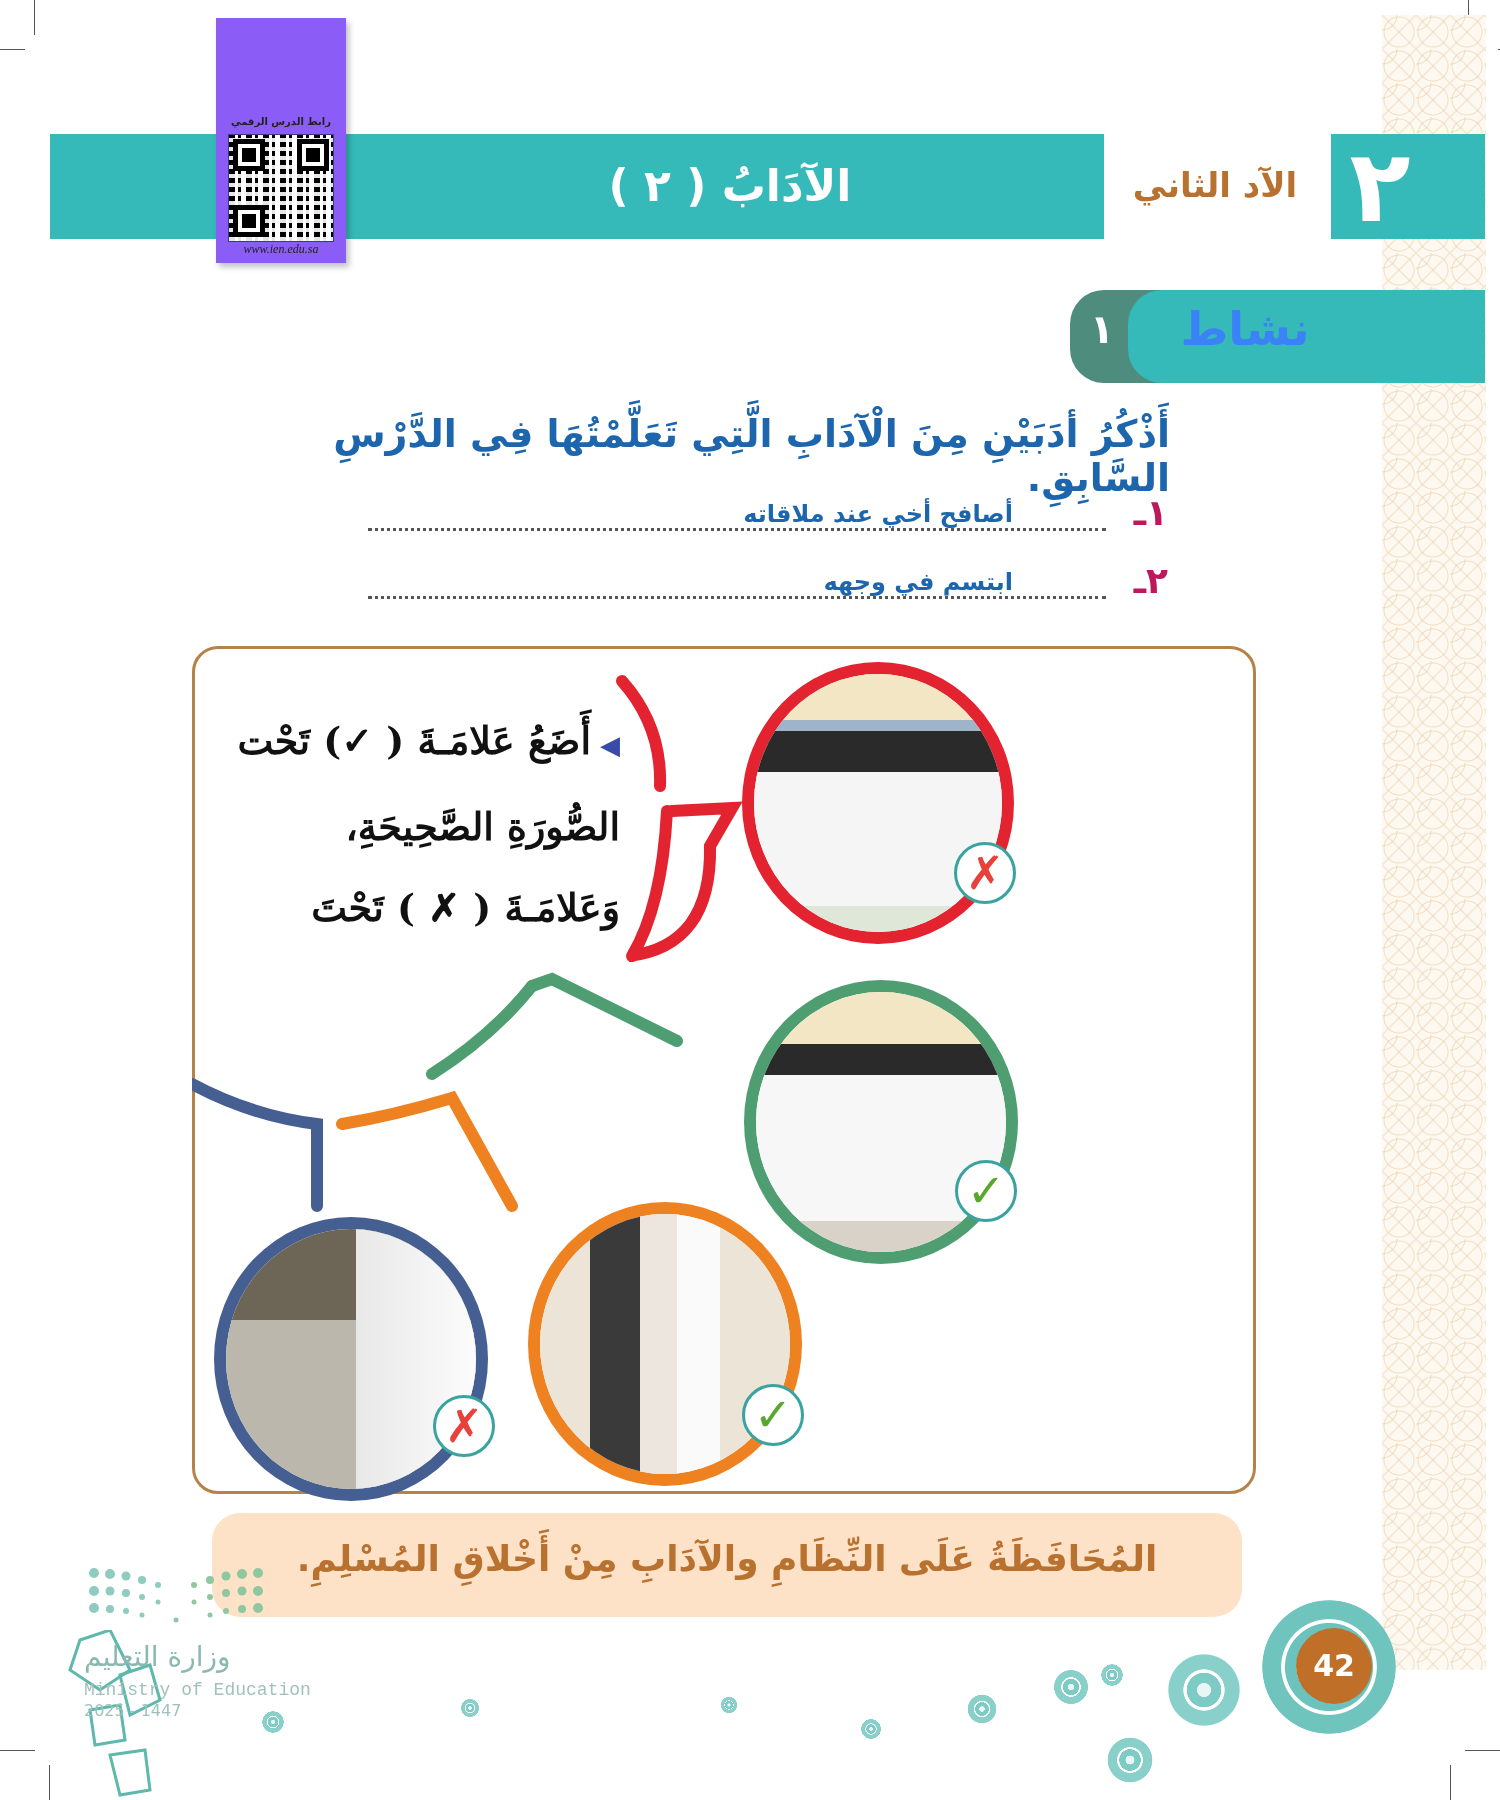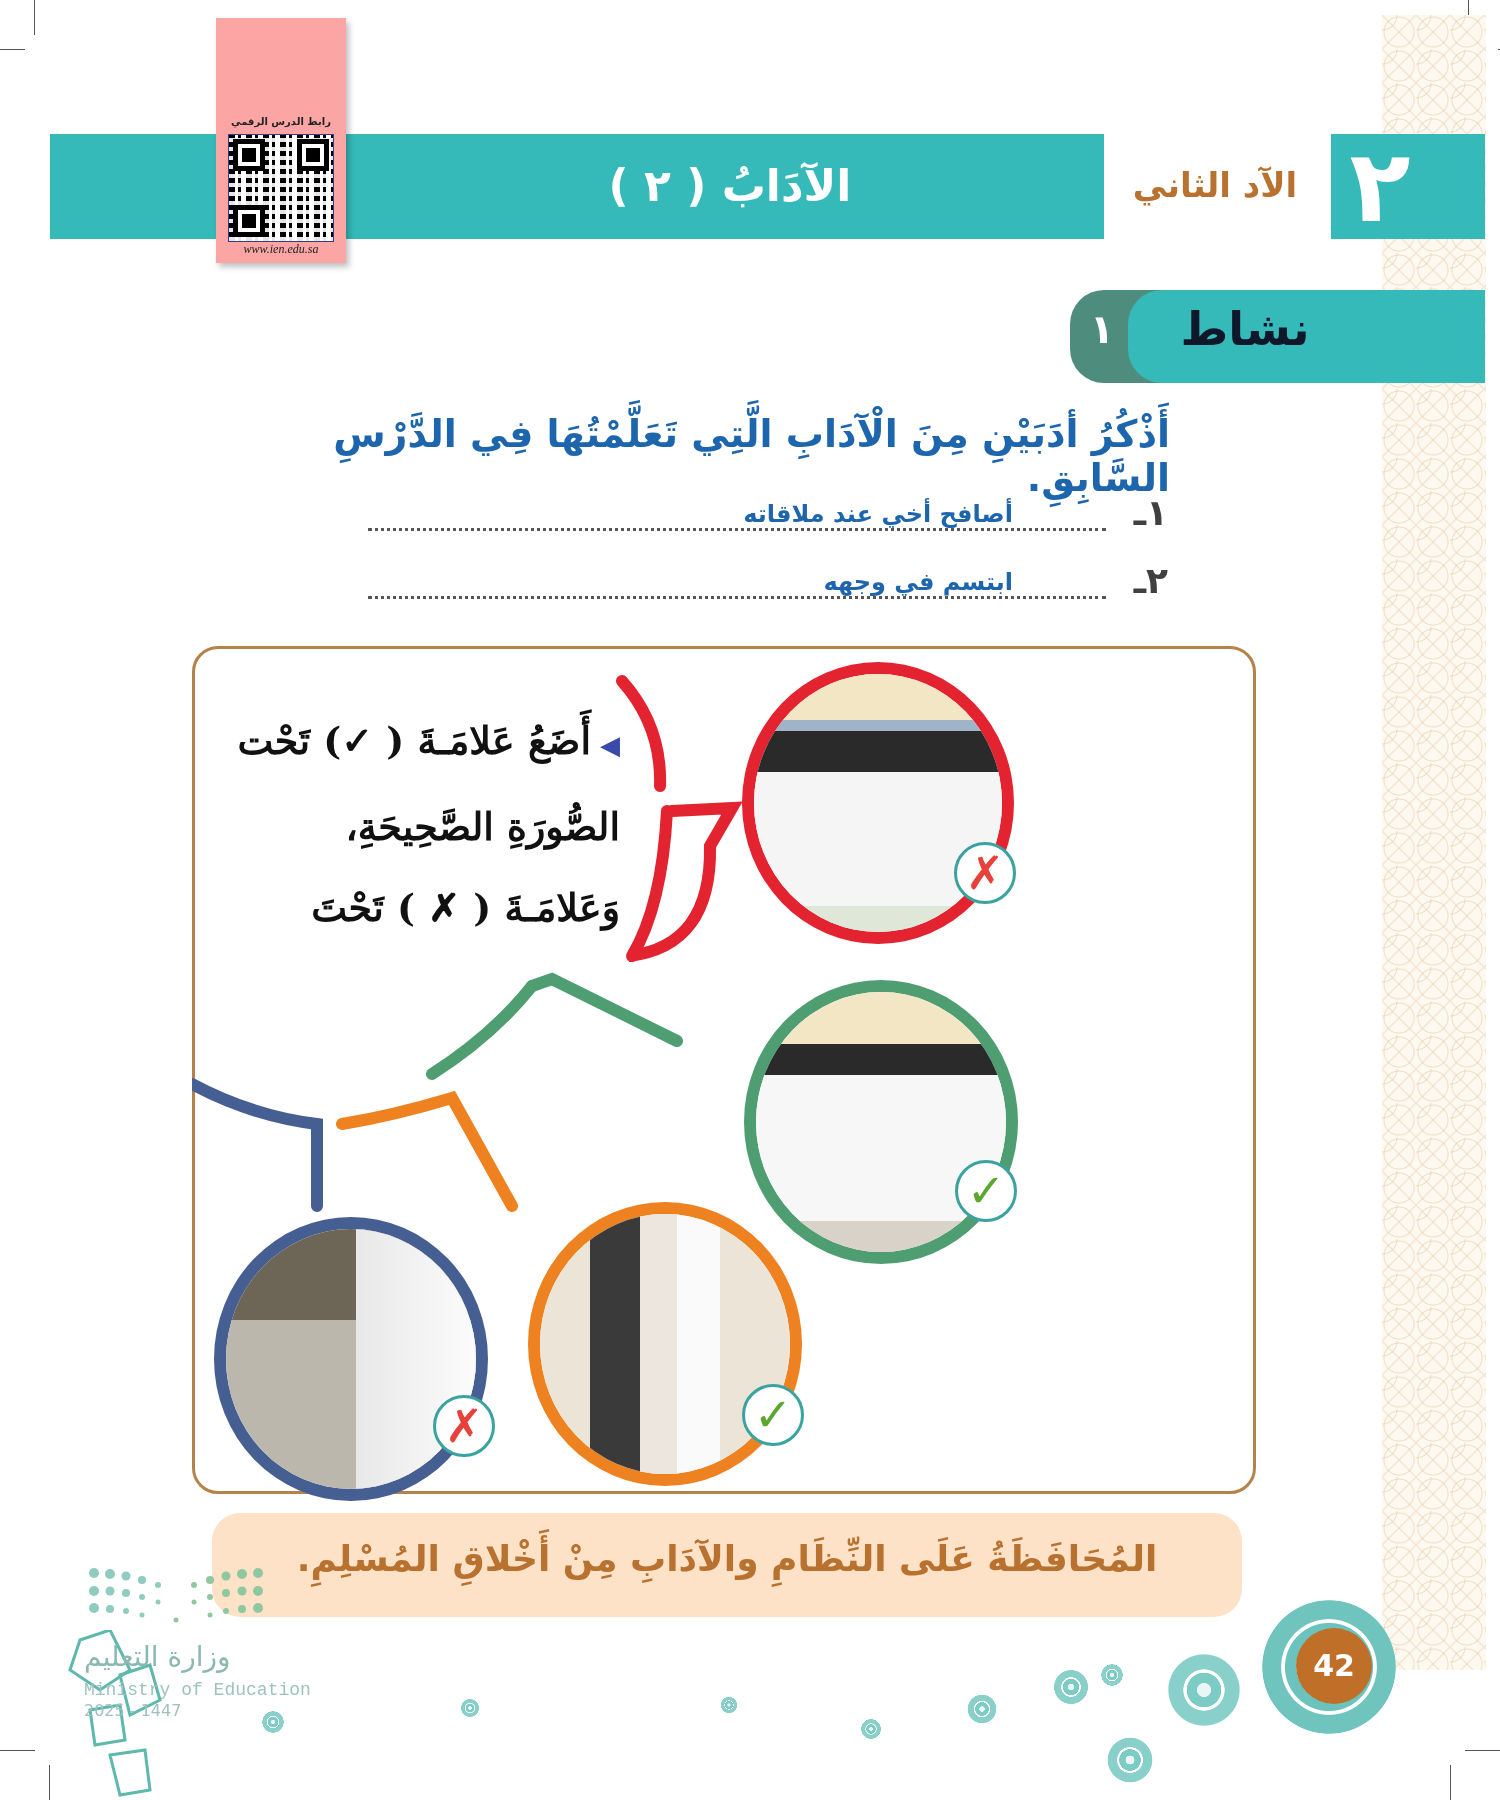--- a/index.html
+++ b/index.html
@@ -13,35 +13,35 @@
       radial-gradient(circle at 0 0, transparent 14px, rgba(222,190,140,.45) 15px, transparent 16px),
       linear-gradient(45deg, transparent 48%, rgba(222,190,140,.3) 49%, rgba(222,190,140,.3) 51%, transparent 52%),
       linear-gradient(-45deg, transparent 48%, rgba(222,190,140,.3) 49%, rgba(222,190,140,.3) 51%, transparent 52%);
     background-size:34px 34px,34px 34px,34px 34px,34px 34px;}
   .teal{background:#36b9b9;}
   .band-left{left:50px;top:134px;width:1054px;height:105px;}
   .band-right{left:1331px;top:134px;width:154px;height:105px;}
   .lesson-num{left:1340px;top:134px;width:80px;height:105px;color:#fff;font-size:100px;font-weight:bold;line-height:105px;text-align:center;}
   .lesson-label{left:1100px;top:165px;width:230px;color:#b8712e;font-size:34px;font-weight:bold;text-align:center;direction:rtl;}
   .title{left:520px;top:160px;width:420px;color:#fff;font-size:44px;font-weight:bold;text-align:center;direction:rtl;}
-  .qr-card{left:216px;top:18px;width:130px;height:245px;background:#fca5a5;box-shadow:3px 4px 6px rgba(0,0,0,.25);}
+  .qr-card{left:216px;top:18px;width:130px;height:245px;background:#8b5cf6;box-shadow:3px 4px 6px rgba(0,0,0,.25);}
   .qr-label{left:0;top:98px;width:130px;font-size:10px;font-weight:bold;text-align:center;direction:rtl;color:#222;}
   .qr-box{left:12px;top:116px;width:104px;height:106px;border:1px solid #3a3a8a;background:
     repeating-linear-gradient(90deg,#000 0 6px,#fff 6px 9px,#000 9px 12px,#fff 12px 17px),
     #fff;}
   .qr-box::before{content:"";position:absolute;inset:0;background:repeating-linear-gradient(0deg,rgba(255,255,255,.9) 0 4px,transparent 4px 9px);}
   .finder{position:absolute;width:22px;height:22px;border:5px solid #000;background:#fff;box-shadow:inset 0 0 0 4px #fff, inset 0 0 0 11px #000;}
   .qr-url{left:0;top:224px;width:130px;font-size:12px;text-align:center;font-family:"Liberation Serif",serif;color:#222;font-style:italic;}
   .activity-dark{left:1070px;top:290px;width:110px;height:93px;background:#4e8c7e;border-radius:34px 0 0 34px;}
   .activity-main{left:1128px;top:290px;width:357px;height:93px;background:#36b9b9;border-radius:34px 0 0 34px;}
-  .activity-label{left:1150px;top:302px;width:190px;color:#0f172a;font-size:46px;font-weight:bold;text-align:center;}
+  .activity-label{left:1150px;top:302px;width:190px;color:#3b82f6;font-size:46px;font-weight:bold;text-align:center;}
   .activity-num{left:1082px;top:306px;width:40px;color:#fff;font-size:40px;font-weight:bold;text-align:center;}
   .question{left:330px;top:412px;width:840px;color:#1d66ad;font-size:38px;font-weight:bold;text-align:right;direction:rtl;}
   .ans-row{position:absolute;left:368px;width:800px;height:50px;direction:rtl;}
-  .ans-num{position:absolute;right:0;top:0;color:#404040;font-size:36px;font-weight:bold;}
+  .ans-num{position:absolute;right:0;top:0;color:#be185d;font-size:36px;font-weight:bold;}
   .ans-dots{position:absolute;right:62px;left:0;top:36px;border-bottom:3px dotted #555;}
   .ans-text{position:absolute;top:0;color:#1d66ad;font-size:24px;font-weight:bold;white-space:nowrap;margin-top:8px;}
   .panel{left:192px;top:646px;width:1064px;height:848px;border:3px solid #b5824a;border-radius:26px;background:#fff;box-sizing:border-box;}
   .instr{left:230px;top:700px;width:390px;direction:rtl;text-align:right;color:#111;font-size:38px;font-weight:bold;font-family:"DejaVu Serif",serif;line-height:81px;}
   .instr-line{display:block;}
   .bullet{color:#3a4aa8;font-size:26px;}
   .photo{position:absolute;border-radius:50%;box-sizing:border-box;overflow:hidden;}
   .photo-inner{position:absolute;inset:0;}
   .badge{position:absolute;width:62px;height:62px;border-radius:50%;background:#fff;border:3px solid #3aa3a0;box-sizing:border-box;text-align:center;line-height:56px;font-size:46px;font-weight:bold;}
   .badge.x{color:#e8403a;}

